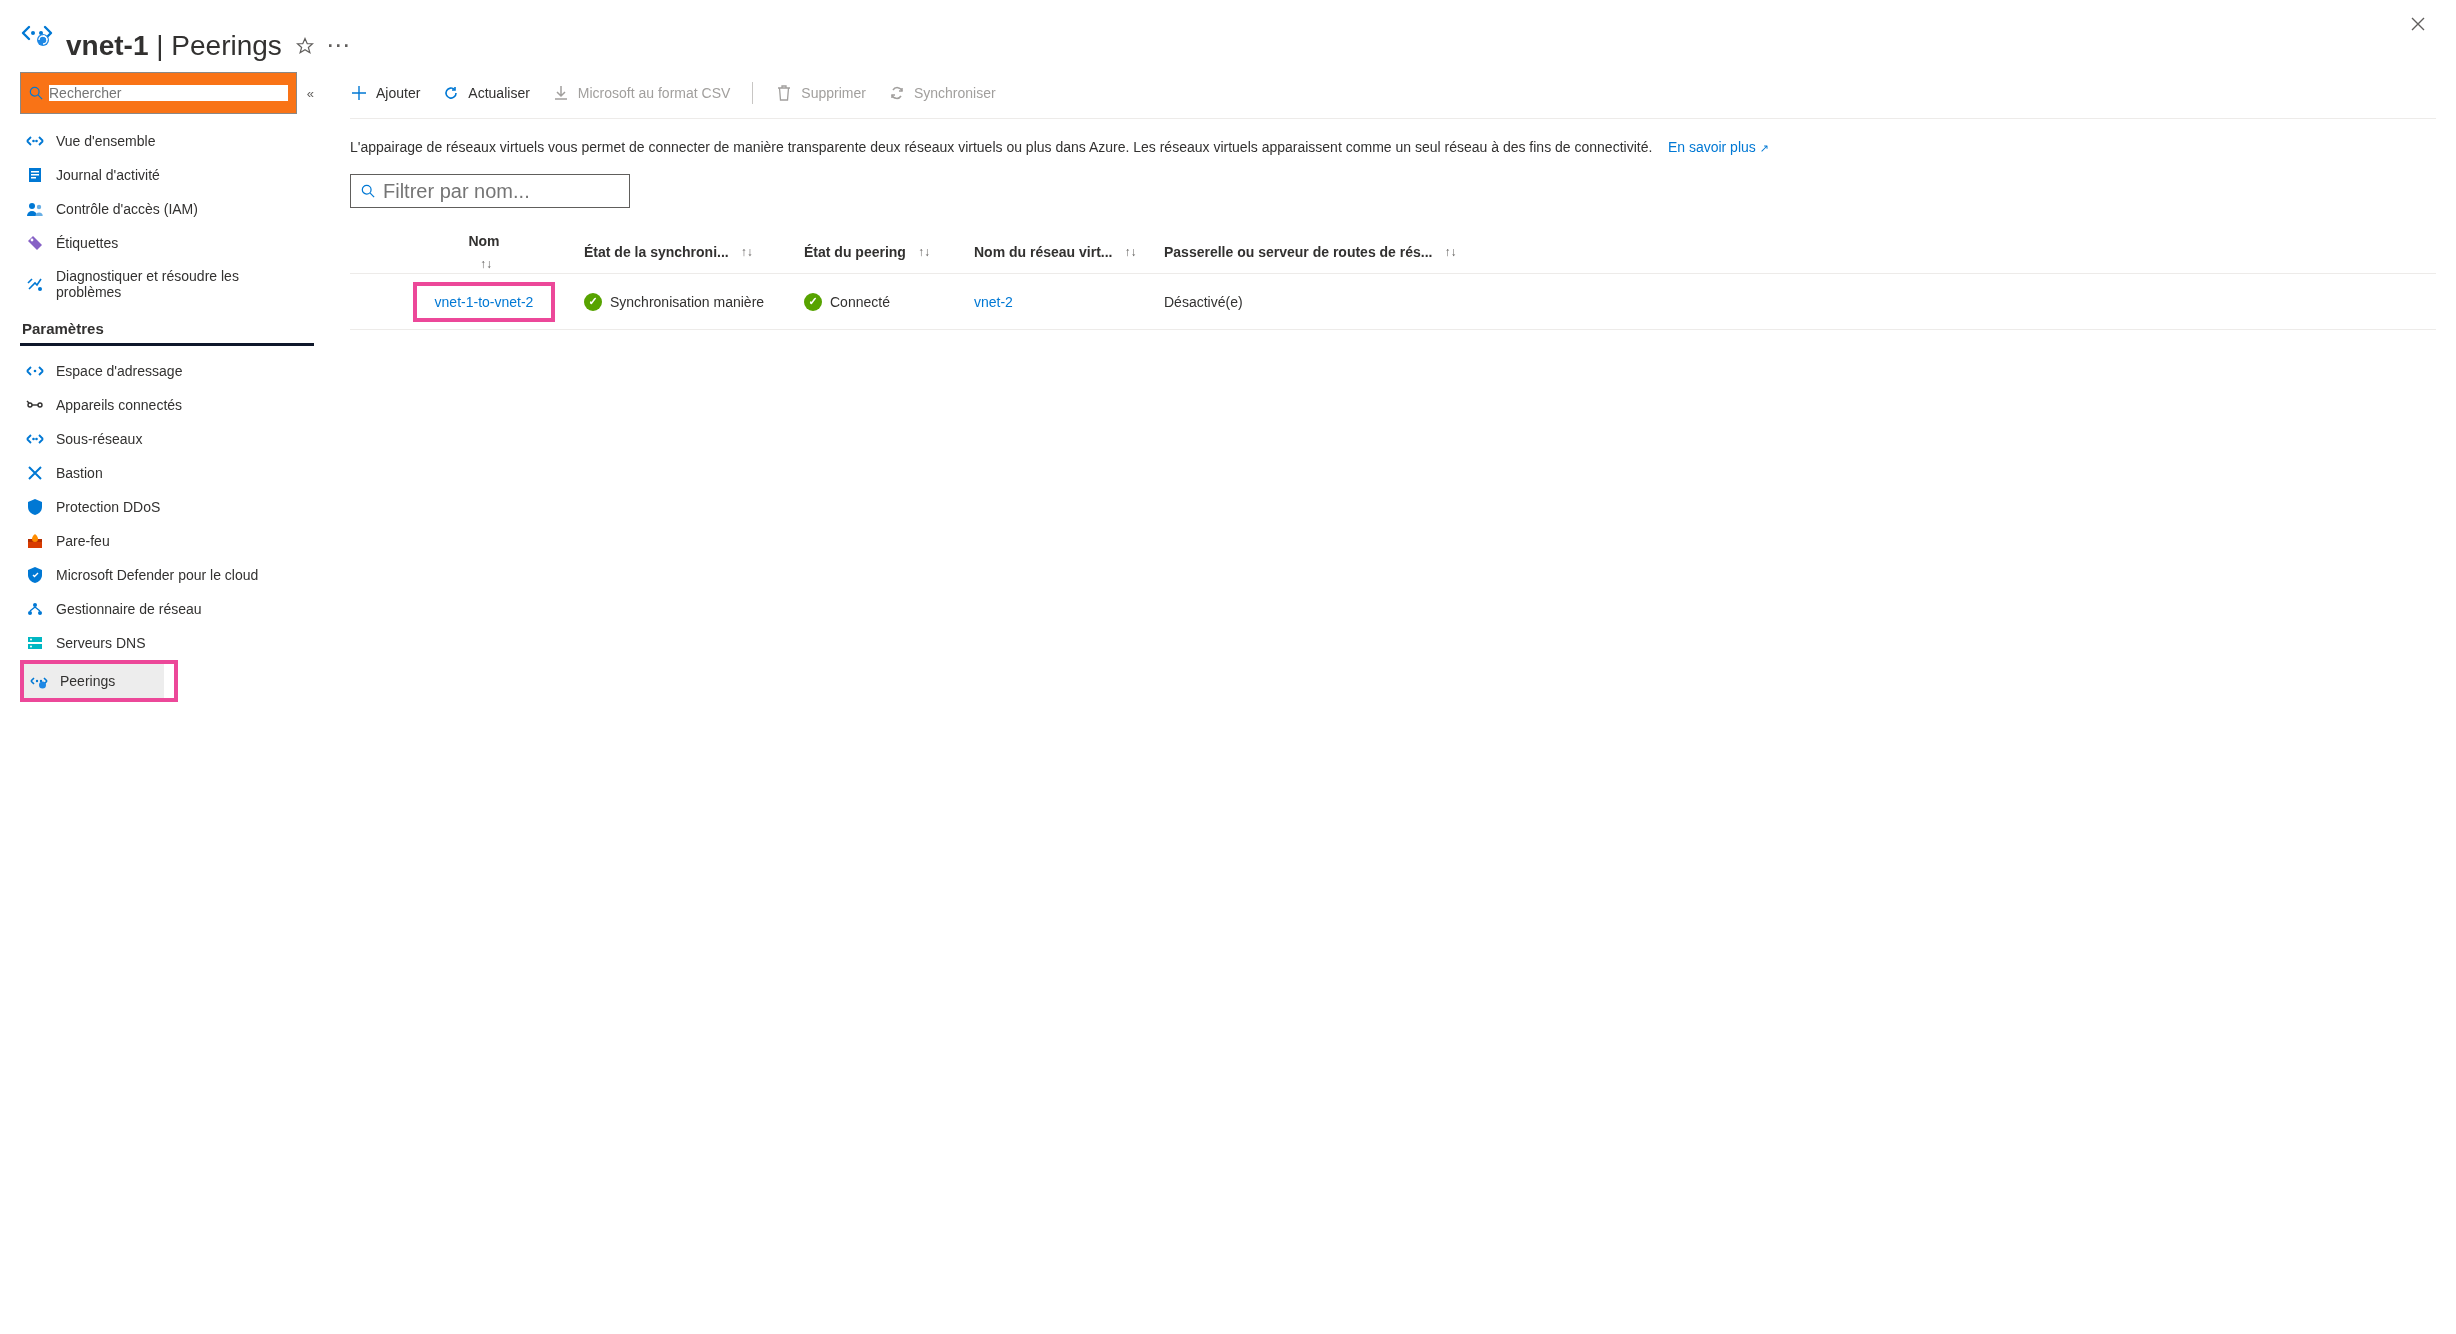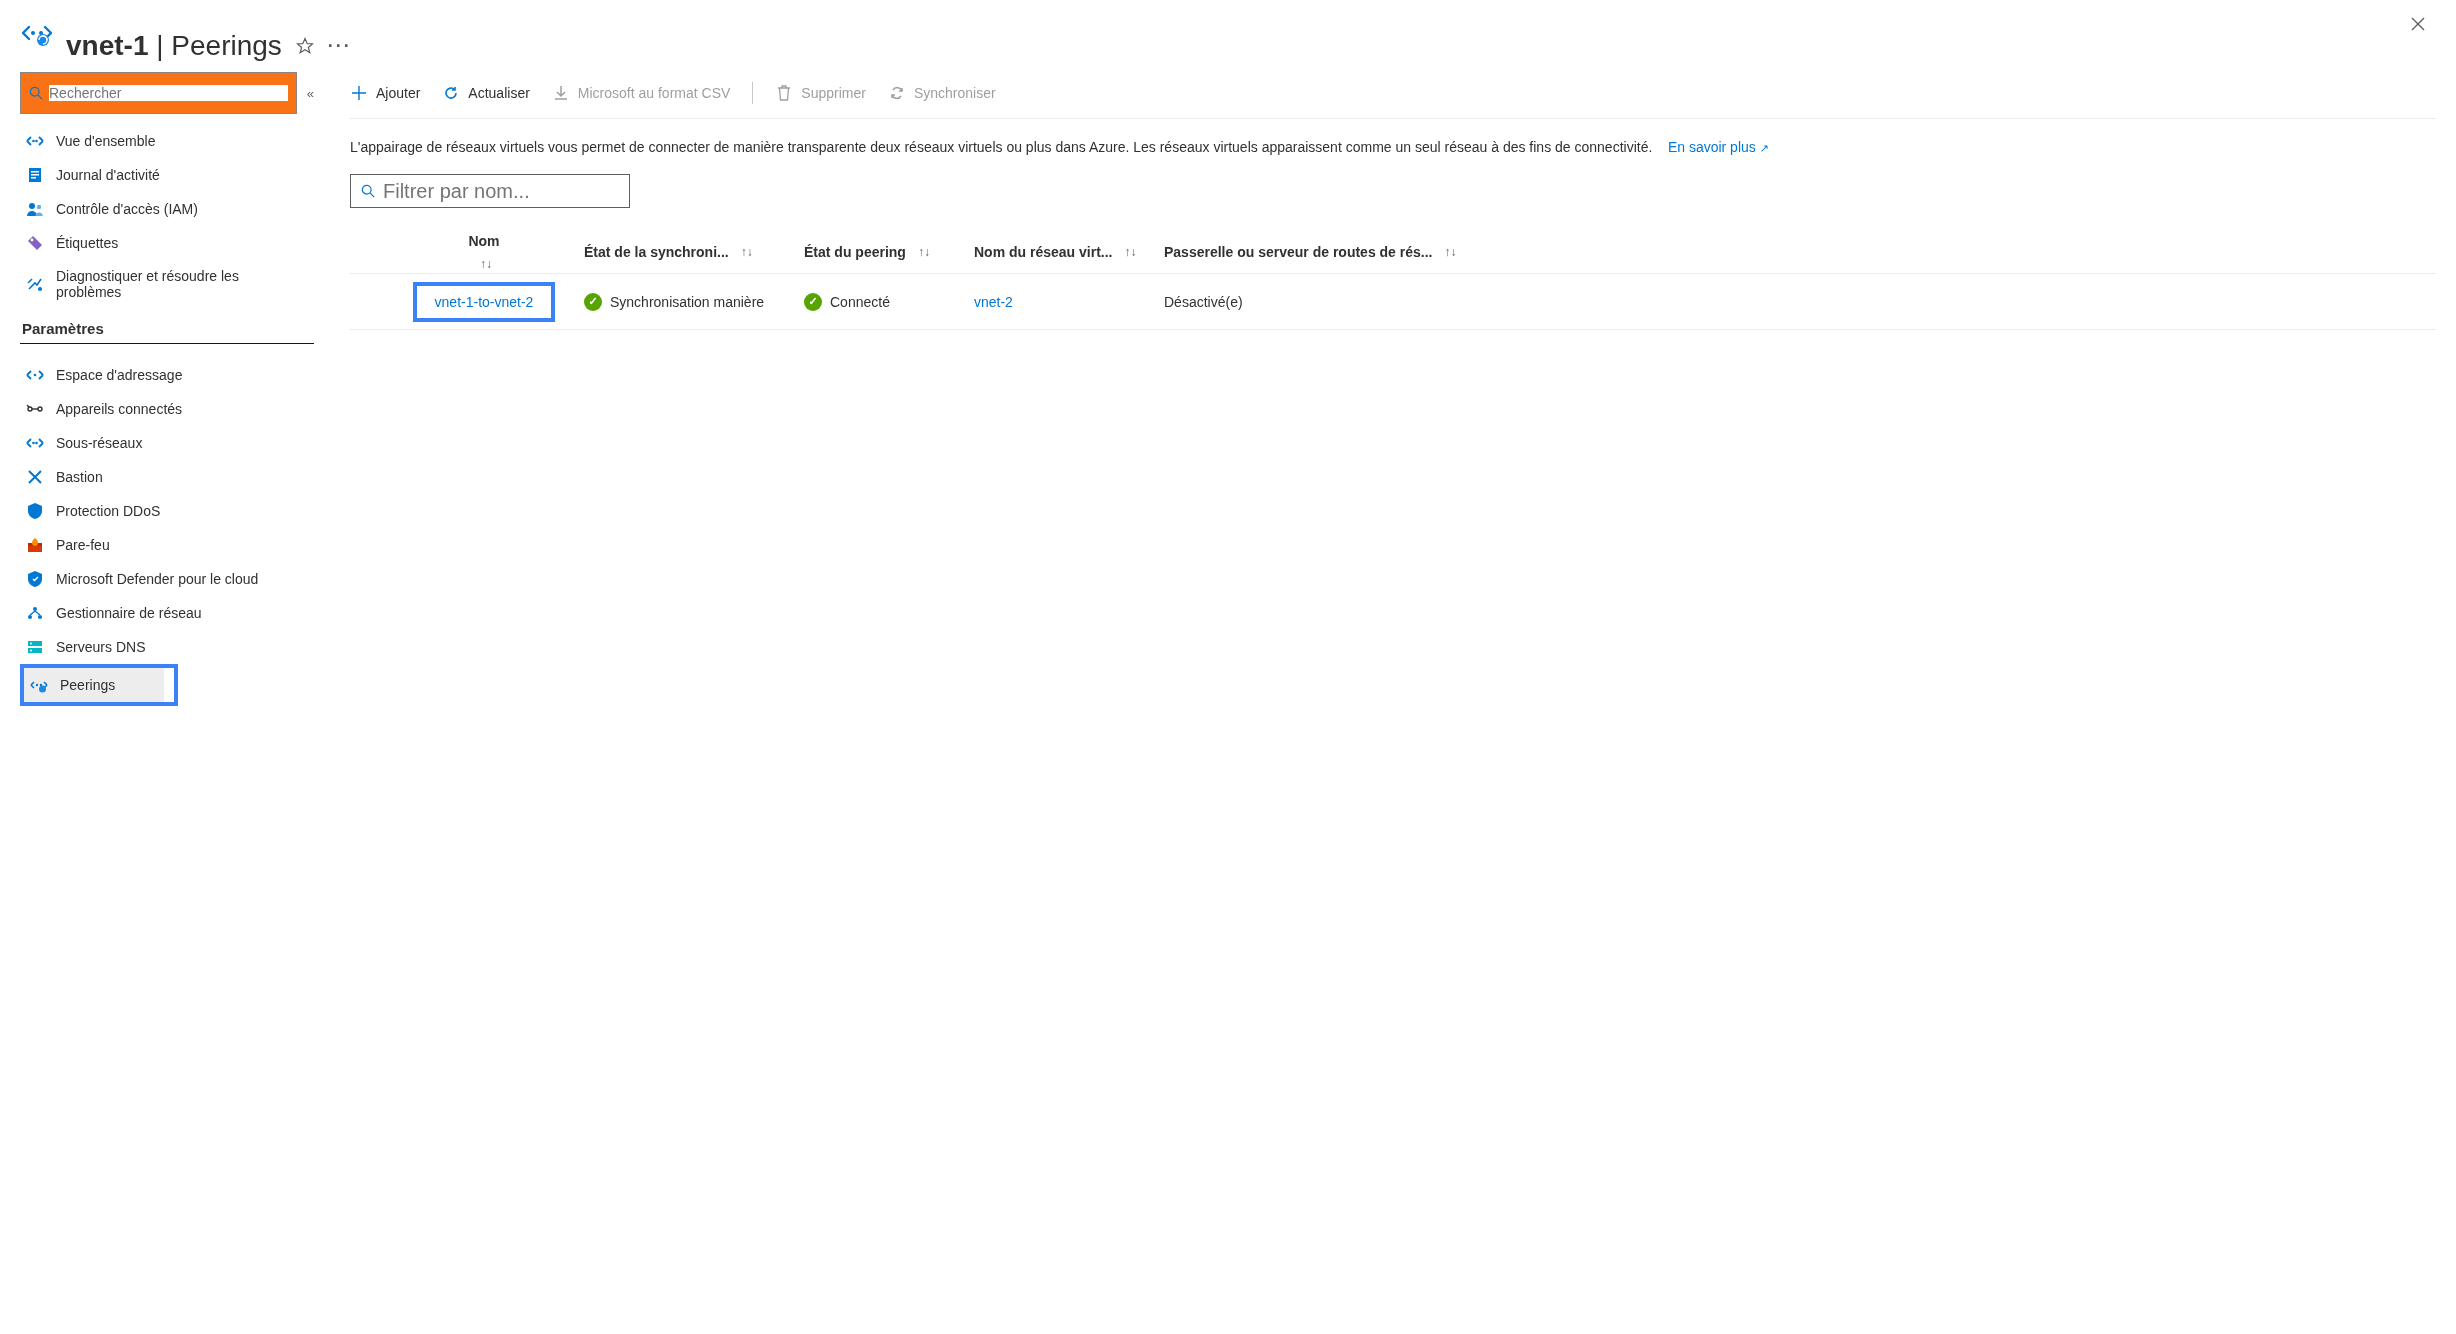--- a/index.html
+++ b/index.html
@@ -64,24 +64,24 @@
   .collapse-chevron { color:#605e5c; font-size:13px;}
   .nav-item {
     display:flex; align-items:center; gap:12px;
     padding:8px 6px; cursor:pointer;
     color:#323130; font-size:14px;
   }
   .nav-item.selected { background:#ededed; }
   .nav-item .nav-icon { width:18px; height:18px; display:flex; align-items:center; justify-content:center; flex-shrink:0; }
   .nav-section-header {
     font-weight:600; font-size:15px; padding:12px 2px 6px 2px;
-    border-bottom:1px solid #0f172a; margin-bottom:14px;
+    border-bottom:3px solid #0f172a; margin-bottom:8px;
   }
   .red-highlight {
-    border: 4px solid #3b82f6;
+    border: 4px solid #ec4899;
   }
   .sidebar .red-highlight { display:inline-flex; padding-right:10px; }
 
   .main { flex:1; padding: 0 0 0 30px; }
 
   .toolbar {
     display:flex; align-items:center; gap:22px;
     padding:10px 0 14px 0;
     border-bottom:1px solid #edebe9;
   }

